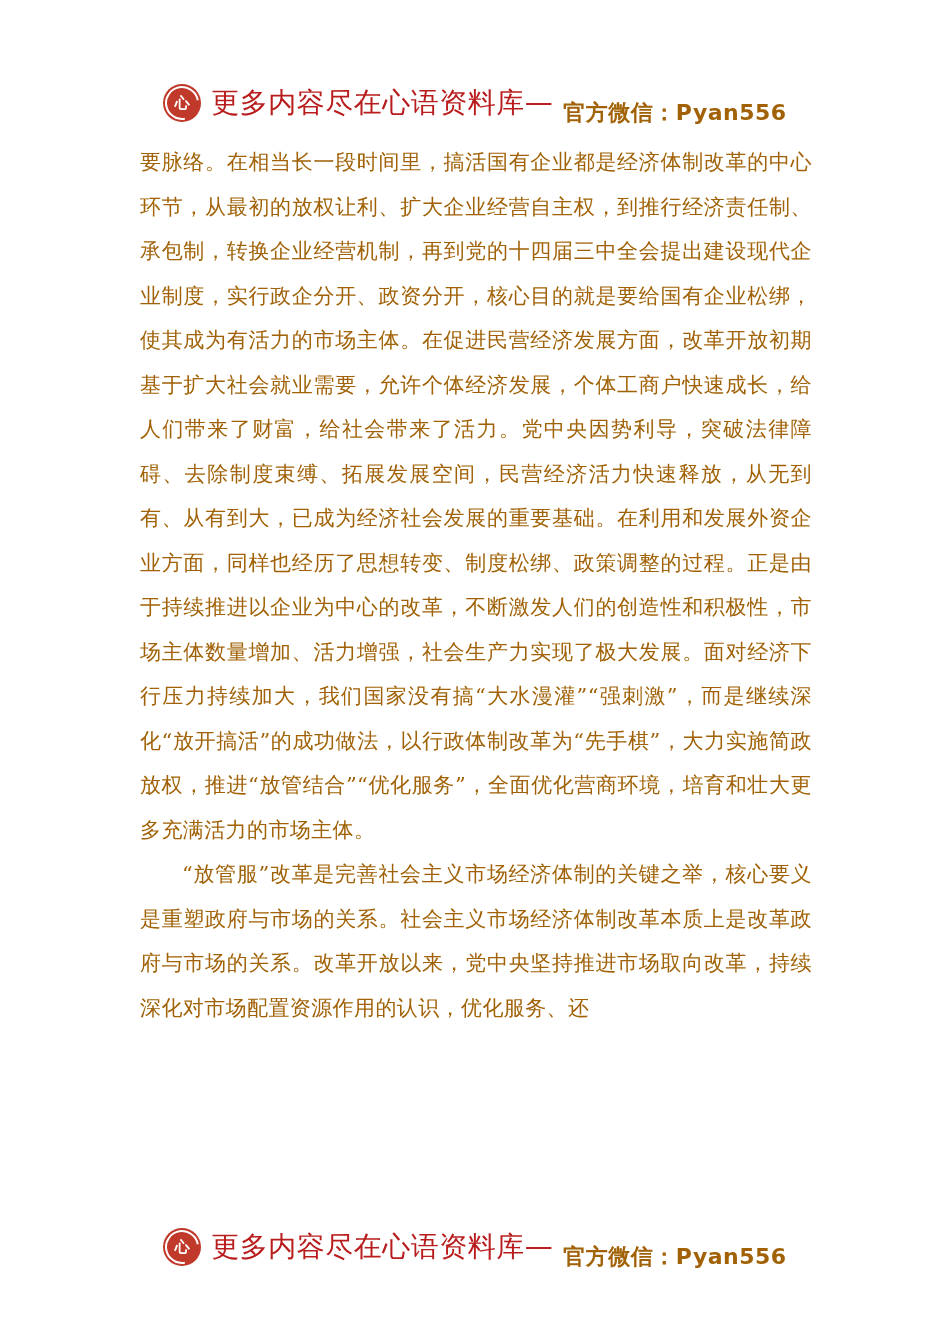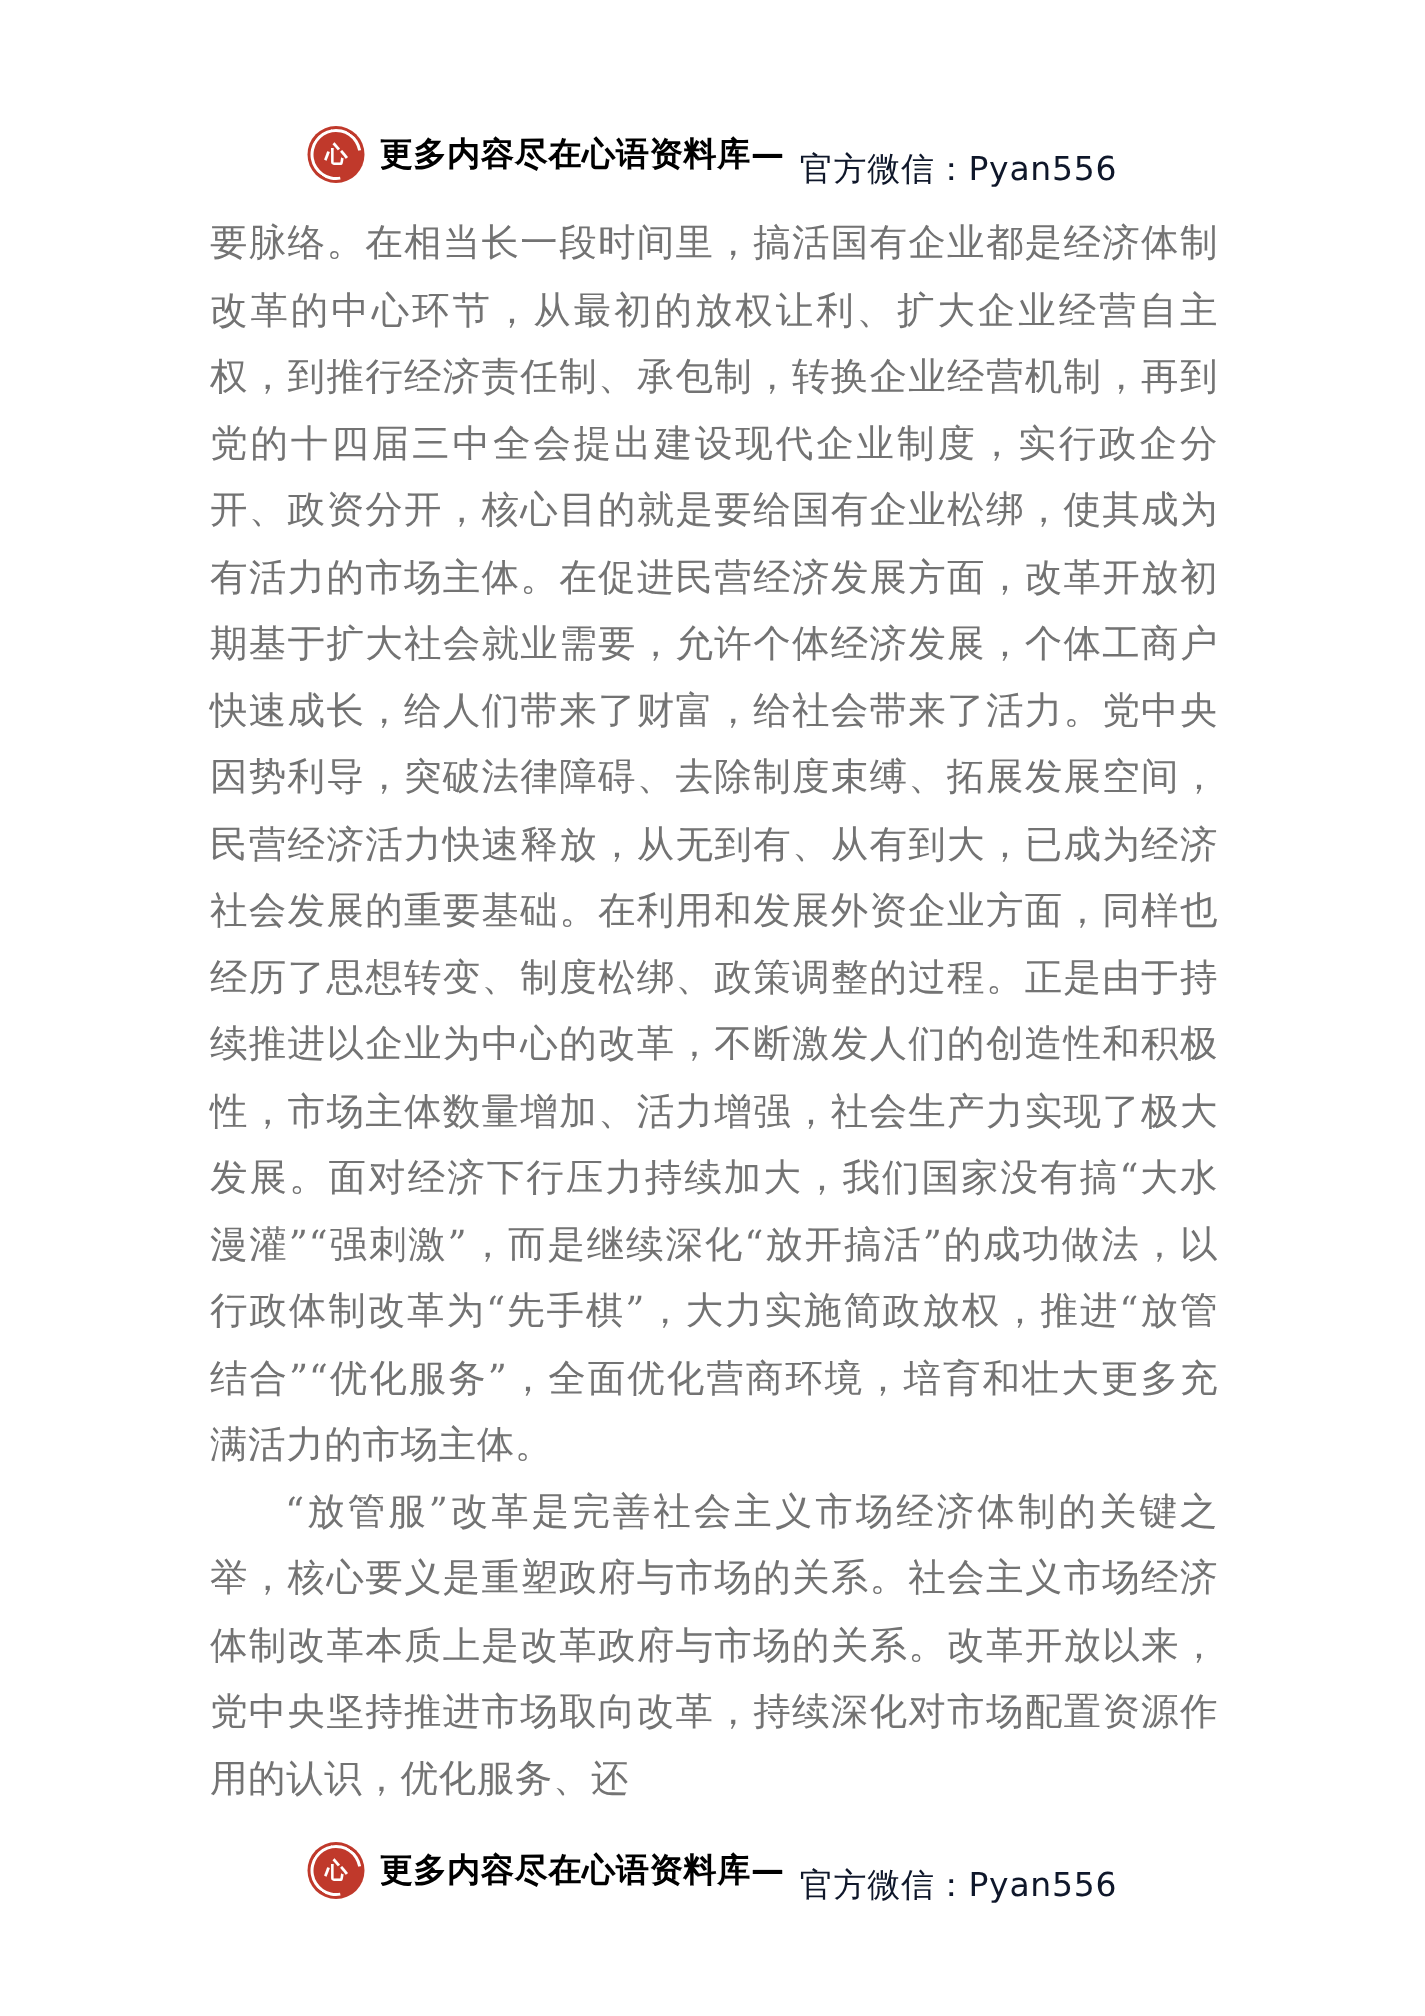--- a/index.html
+++ b/index.html
@@ -60,47 +60,47 @@
   }
   .wm-logo .wm-glyph {
     position: relative;
     color: #ffffff;
     font-family: "DejaVu Sans", "Liberation Sans", sans-serif;
     font-size: 15px;
     font-weight: bold;
     line-height: 1;
   }
   .wm-text {
-    color: #000000;
+    color: #b91c1c;
+    font-family: "DejaVu Sans", "Liberation Sans", sans-serif;
+    font-size: 28px;
+    font-weight: normal;
+    letter-spacing: 0.5px;
+  }
+  .wm-text-2 {
+    color: #a16207;
     font-family: "DejaVu Sans", "Liberation Sans", sans-serif;
     font-size: 22px;
     font-weight: bold;
-    letter-spacing: 0.5px;
-  }
-  .wm-text-2 {
-    color: #0f172a;
-    font-family: "DejaVu Sans", "Liberation Sans", sans-serif;
-    font-size: 22px;
-    font-weight: normal;
     letter-spacing: 0.5px;
     margin-top: 20px;
   }
 
   
   .doc-body {
     position: absolute;
     top: 140px;
     left: 140px;
     width: 672px;
   }
   .para {
     margin: 0;
-    font-size: 25px;
+    font-size: 21px;
     line-height: 44.5px;
-    color: #737373;
+    color: #a16207;
     text-align: justify;
     text-justify: inter-ideograph;
     letter-spacing: 0.4px;
     font-family: "DejaVu Serif", "Liberation Serif", serif;
   }
   .para.indent {
     text-indent: 2em;
   }
   .para + .para {
     margin-top: 0;

